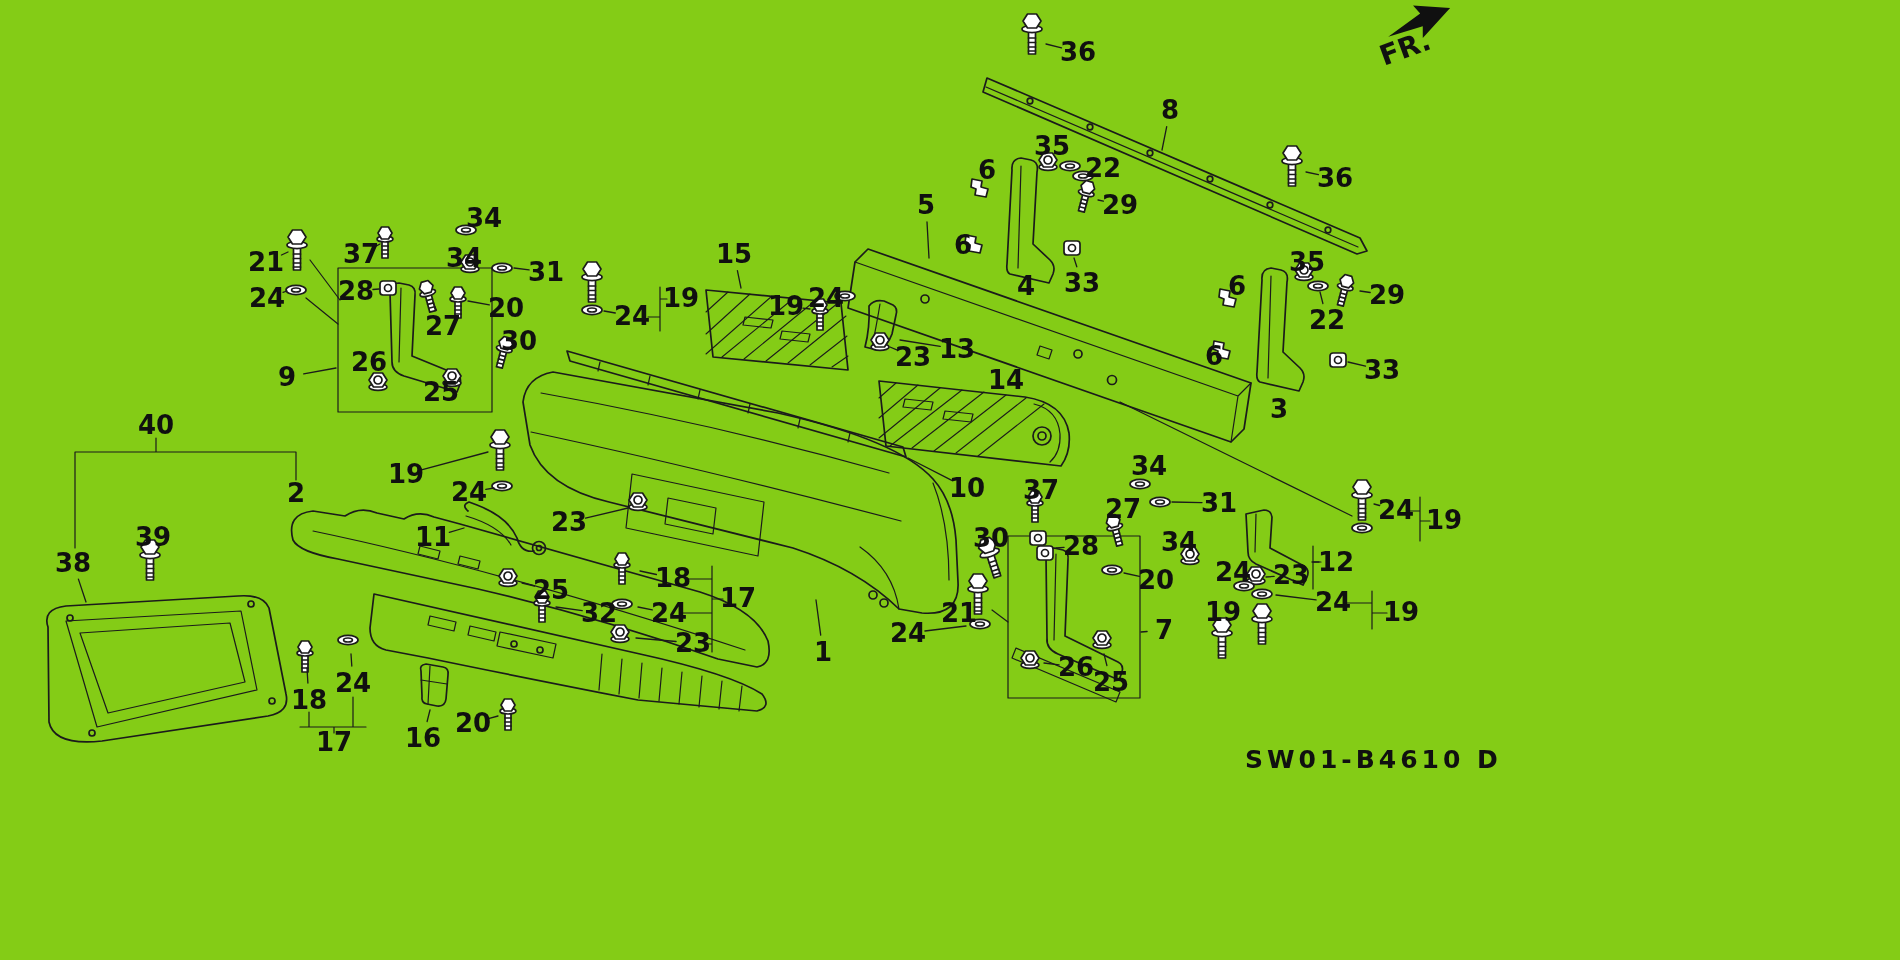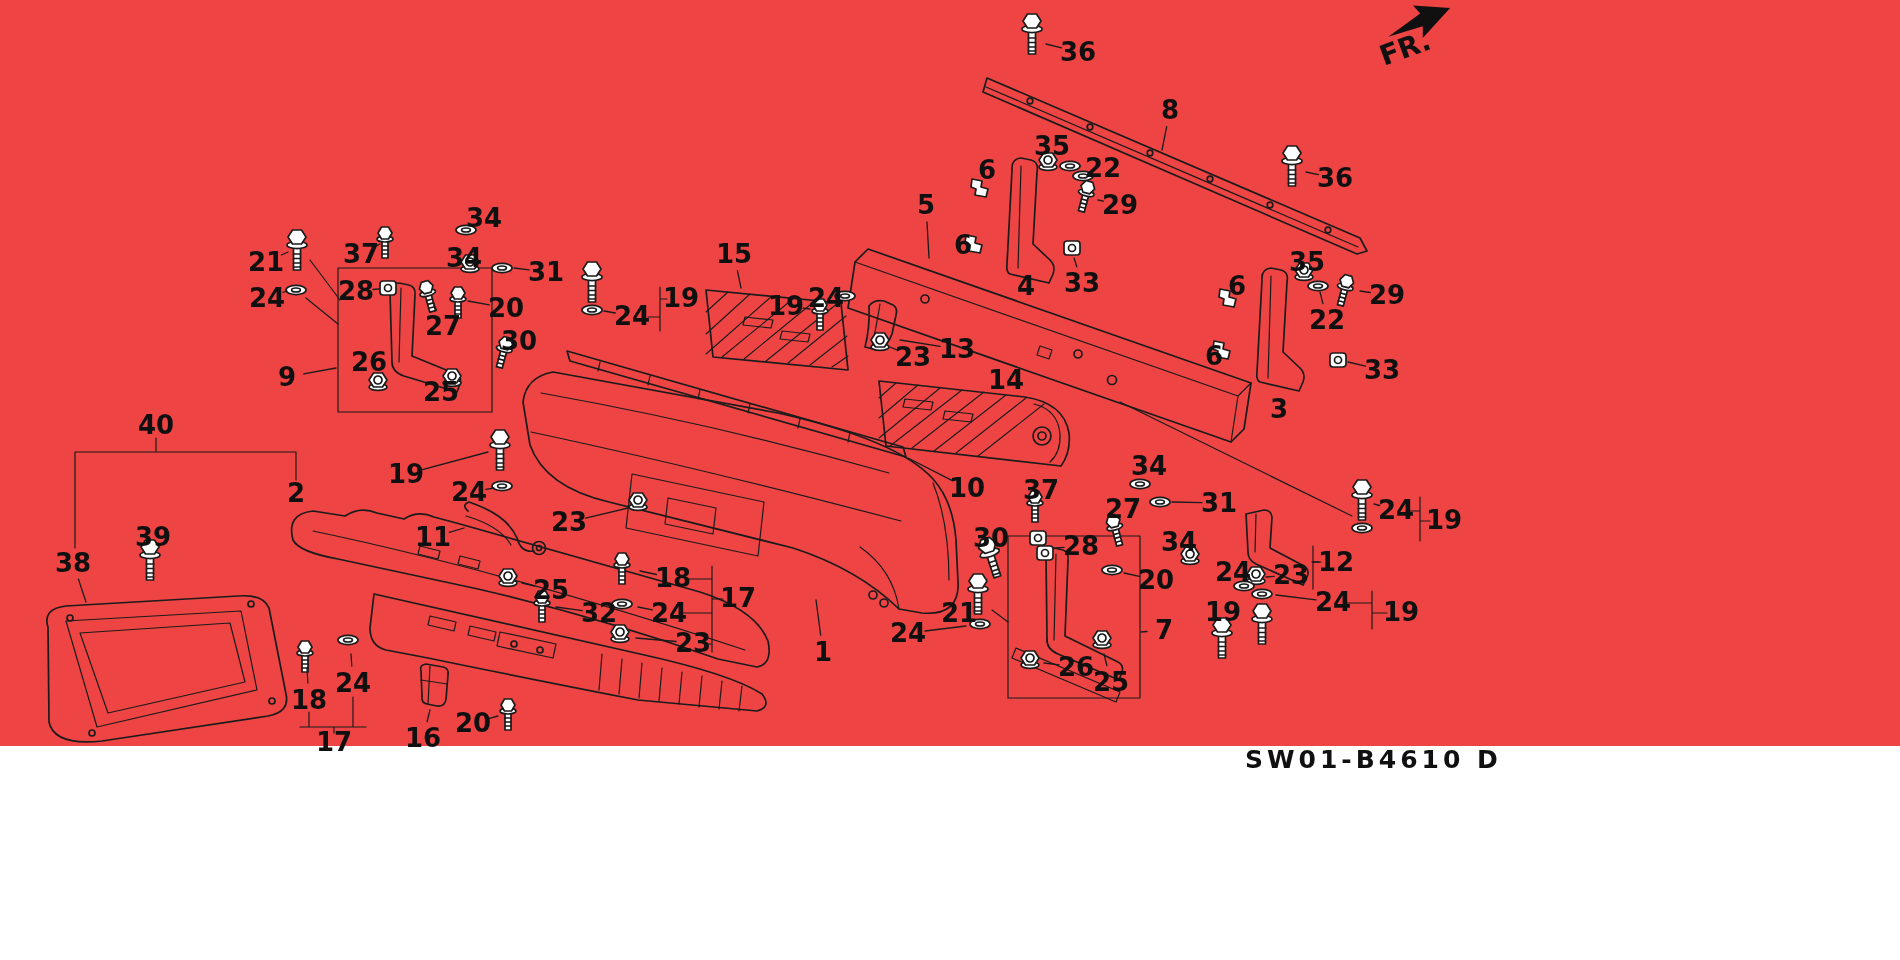--- a/index.html
+++ b/index.html
@@ -1,18 +1,18 @@
 <!DOCTYPE html>
 <html><head>
 <meta charset="utf-8">
 <style>
   *{margin:0;padding:0;box-sizing:border-box}
   html,body{background:#ffffff}
   body{width:1900px;height:960px;overflow:hidden;font-family:"DejaVu Sans","Liberation Sans",sans-serif}
-  .stage{position:relative;width:1900px;height:746px;background:#ef4444}
+  .stage{position:relative;width:1900px;height:960px;background:#84cc16}
   svg{display:block}
   path,rect,circle,ellipse,line,polygon{stroke:#1b1b1b;stroke-width:1.7;fill:none;stroke-linecap:round;stroke-linejoin:round}
   .fill-white{fill:#ffffff}
   .hatch{stroke-width:1.05}
   .thin{stroke-width:1.2}
   .leader{stroke-width:1.3}
   .callout{font:700 26px "DejaVu Sans","Liberation Sans",sans-serif;fill:#101010;text-anchor:middle;dominant-baseline:central;stroke:none}
   .code-text{font:700 25px "DejaVu Sans","Liberation Sans",sans-serif;fill:#101010;letter-spacing:4px;stroke:none}
   .fr-text{font:700 28px "DejaVu Sans","Liberation Sans",sans-serif;fill:#101010;stroke:none}
   .solid{fill:#101010;stroke:none}

